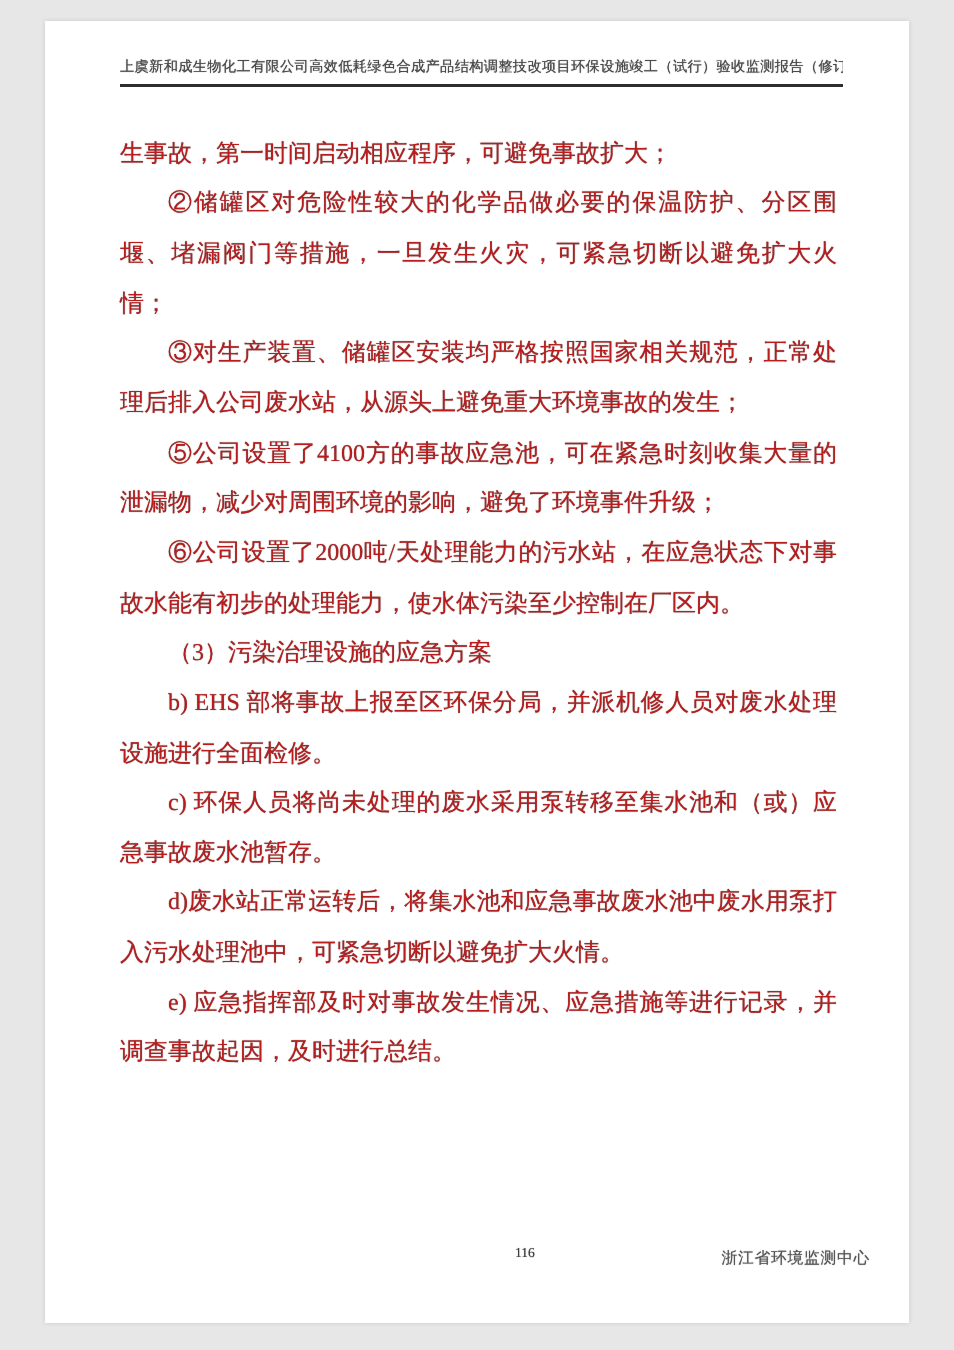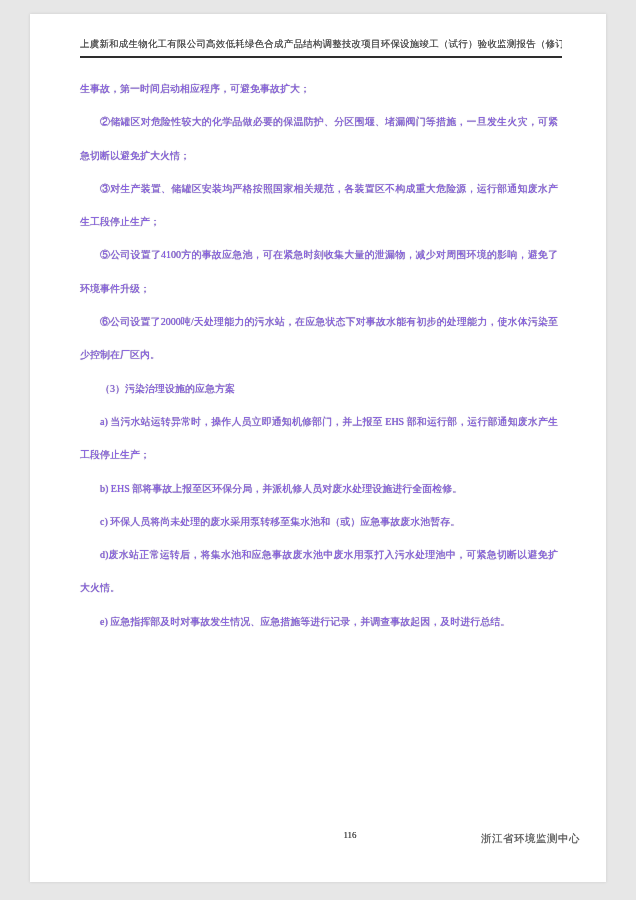--- a/index.html
+++ b/index.html
@@ -33,26 +33,26 @@
     letter-spacing: 0.2px;
     color: #4a4a4a;
     white-space: nowrap;
     overflow: hidden;
     padding-bottom: 5px;
     border-bottom: 2px solid #2e2e2e;
     text-shadow: 0 0 0.6px rgba(70,70,70,0.85);
   }
   .doc-body {
     position: absolute;
-    top: 58px;
+    top: 72px;
     left: 50px;
     right: 48px;
-    font-size: 10px;
+    font-size: 16px;
     line-height: 33.3px;
-    color: #8b5cf6;
+    color: #b91c1c;
     text-align: justify;
     text-shadow: 0 0 0.7px rgba(55,55,55,0.8);
   }
   .para { margin: 0; }
   .para.indent { text-indent: 2em; font-family: Liberation Serif, serif; }
   .footer-page-number {
     position: absolute;
     top: 816px;
     left: 0;
     width: 100%;
@@ -75,25 +75,24 @@
 </head>
 <body>
 
 <div class="page">
 
   <div class="doc-header">上虞新和成生物化工有限公司高效低耗绿色合成产品结构调整技改项目环保设施竣工（试行）验收监测报告（修订版）</div>
 
   <div class="doc-body">
       <p class="para">生事故，第一时间启动相应程序，可避免事故扩大；</p>
       <p class="para indent">②储罐区对危险性较大的化学品做必要的保温防护、分区围堰、堵漏阀门等措施，一旦发生火灾，可紧急切断以避免扩大火情；</p>
-      <p class="para indent">③对生产装置、储罐区安装均严格按照国家相关规范，各装置区不构成重大危险源，运行部通知废水产生工段停止生产；</p>
+      <p class="para indent">③对生产装置、储罐区安装均严格按照国家相关规范，正常处理后排入公司废水站，从源头上避免重大环境事故的发生；</p>
       <p class="para indent">⑤公司设置了4100方的事故应急池，可在紧急时刻收集大量的泄漏物，减少对周围环境的影响，避免了环境事件升级；</p>
       <p class="para indent">⑥公司设置了2000吨/天处理能力的污水站，在应急状态下对事故水能有初步的处理能力，使水体污染至少控制在厂区内。</p>
       <p class="para indent">（3）污染治理设施的应急方案</p>
-      <p class="para indent">a) 当污水站运转异常时，操作人员立即通知机修部门，并上报至 EHS 部和运行部，运行部通知废水产生工段停止生产；</p>
       <p class="para indent">b) EHS 部将事故上报至区环保分局，并派机修人员对废水处理设施进行全面检修。</p>
       <p class="para indent">c) 环保人员将尚未处理的废水采用泵转移至集水池和（或）应急事故废水池暂存。</p>
       <p class="para indent">d)废水站正常运转后，将集水池和应急事故废水池中废水用泵打入污水处理池中，可紧急切断以避免扩大火情。</p>
       <p class="para indent">e) 应急指挥部及时对事故发生情况、应急措施等进行记录，并调查事故起因，及时进行总结。</p>
     </div>
 
   <div class="footer-page-number">116</div>
 
   <div class="footer-org">浙江省环境监测中心</div>
 

